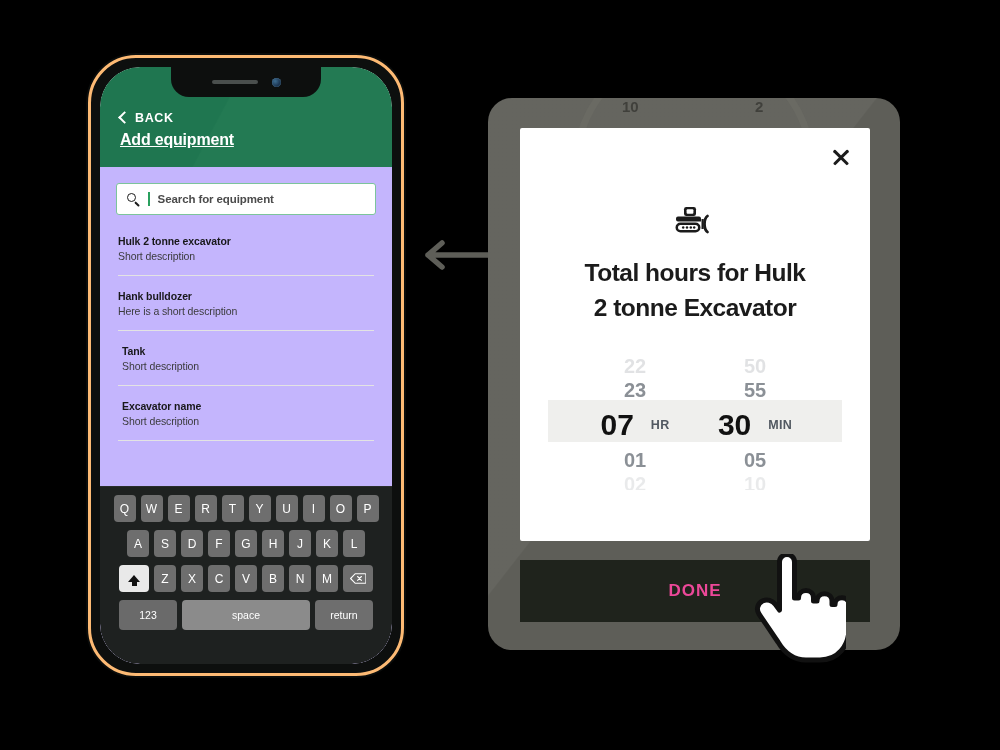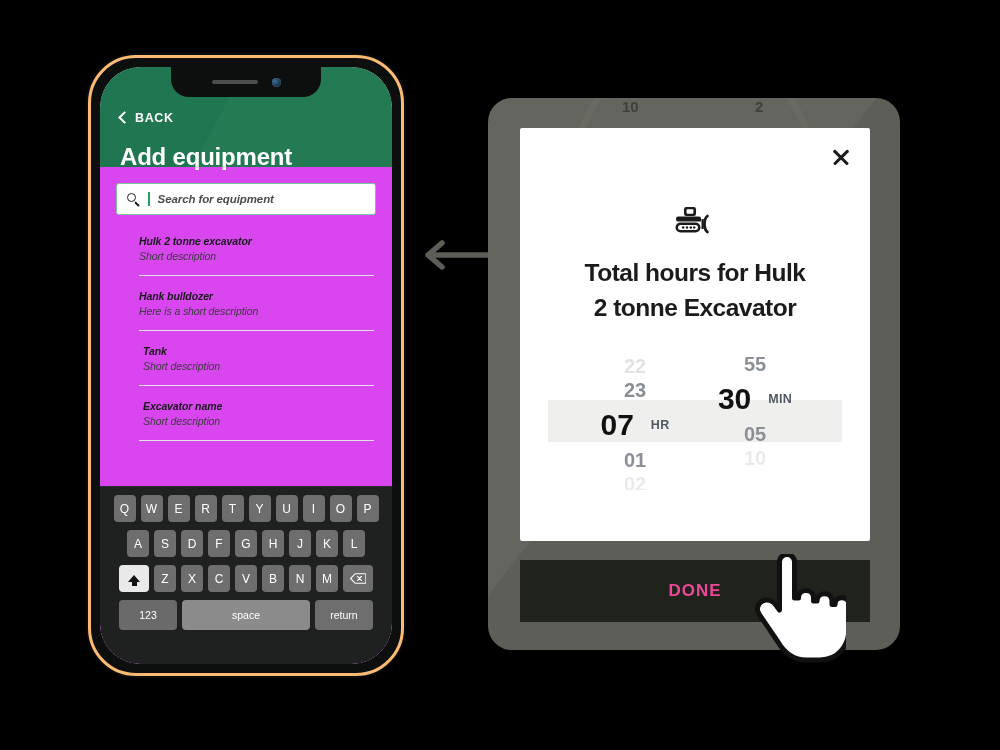--- a/index.html
+++ b/index.html
@@ -37,35 +37,35 @@
     box-shadow:inset 0 0 1px #6fa8cf;}
 
   .app-header{
     position:relative;height:100px;
     background:linear-gradient(118deg,#1f7650 0%,#1f7650 42%,#237a53 42.5%,#237a53 100%);
     padding:0 20px;box-sizing:border-box;z-index:10;
   }
   .back-row{position:absolute;left:20px;top:44px;display:flex;align-items:center;gap:6px;cursor:pointer;}
   .back-chev{display:block;width:7px;height:7px;border-left:2px solid #fff;border-bottom:2px solid #fff;transform:rotate(45deg);margin-bottom:1px;}
   .back-txt{color:#fff;font-size:12.5px;font-weight:700;letter-spacing:.6px;}
-  .app-title{position:absolute;left:20px;top:76px;color:#fff;font-size:24px;font-weight:700;letter-spacing:-0.2px;}
-
-  .app-body{position:absolute;left:0;right:0;top:100px;bottom:0;background:#d946ef;font-style:italic;}
+  .app-title{position:absolute;left:20px;top:64px;color:#fff;font-size:16px;font-weight:700;letter-spacing:-0.2px;text-decoration:underline;}
+
+  .app-body{position:absolute;left:0;right:0;top:100px;bottom:0;background:#c4b5fd;}
   .search-wrap{padding:16px 16px 0 16px;}
   .search-box{
     display:flex;align-items:center;gap:8px;height:32px;
     background:#fff;border:1px solid #7cc49b;border-radius:3px;padding:0 10px;box-sizing:border-box;
   }
   .mag{width:13px;height:13px;position:relative;flex:0 0 auto;}
   .mag .ring{position:absolute;left:0;top:0;width:9px;height:9px;border:1.8px solid #1c1c1c;border-radius:50%;box-sizing:border-box;}
   .mag .hdl{position:absolute;left:8px;top:8.5px;width:6px;height:1.8px;background:#1c1c1c;transform:rotate(45deg);transform-origin:left center;border-radius:1px;}
   .caret{width:1.6px;height:14px;background:#2aa05e;flex:0 0 auto;}
   .ph-text{font-size:11.5px;color:#4b4b4b;font-weight:600;letter-spacing:-0.1px;}
 
-  .eq-list{padding:0 18px;margin-top:6px;margin-left:21px;}
+  .eq-list{padding:0 18px;margin-top:6px;}
   .eq-item{padding:14px 0 13px 0;border-bottom:1px solid #e3e3e3;}
   .eq-name{font-size:10.5px;font-weight:700;color:#18181a;letter-spacing:-0.1px;}
   .eq-desc{font-size:10.5px;color:#3b3b3d;margin-top:3px;letter-spacing:-0.1px;}
   .eq-item.indent{padding-left:4px;}
 
   
   .keyboard{
     position:absolute;left:0;right:0;bottom:0;height:178px;
     background:#1e2120;padding:8px 6px 10px 6px;box-sizing:border-box;
     display:flex;flex-direction:column;gap:8px;z-index:20;
@@ -306,20 +306,21 @@
             <div class="cell r1">23</div>
             <div class="cellrow-sel">
               <span class="big-num">07</span>
               <span class="unit-lbl">HR</span>
             </div>
             <div class="cell r3">01</div>
             <div class="cell r4">02</div>
           </div>
 
           <div class="col">
+            <div class="cell r0">50</div>
             <div class="cell r1">55</div>
             <div class="cellrow-sel">
               <span class="big-num">30</span>
               <span class="unit-lbl">MIN</span>
             </div>
             <div class="cell r3">05</div>
             <div class="cell r4">10</div>
           </div>
 
         </div>

